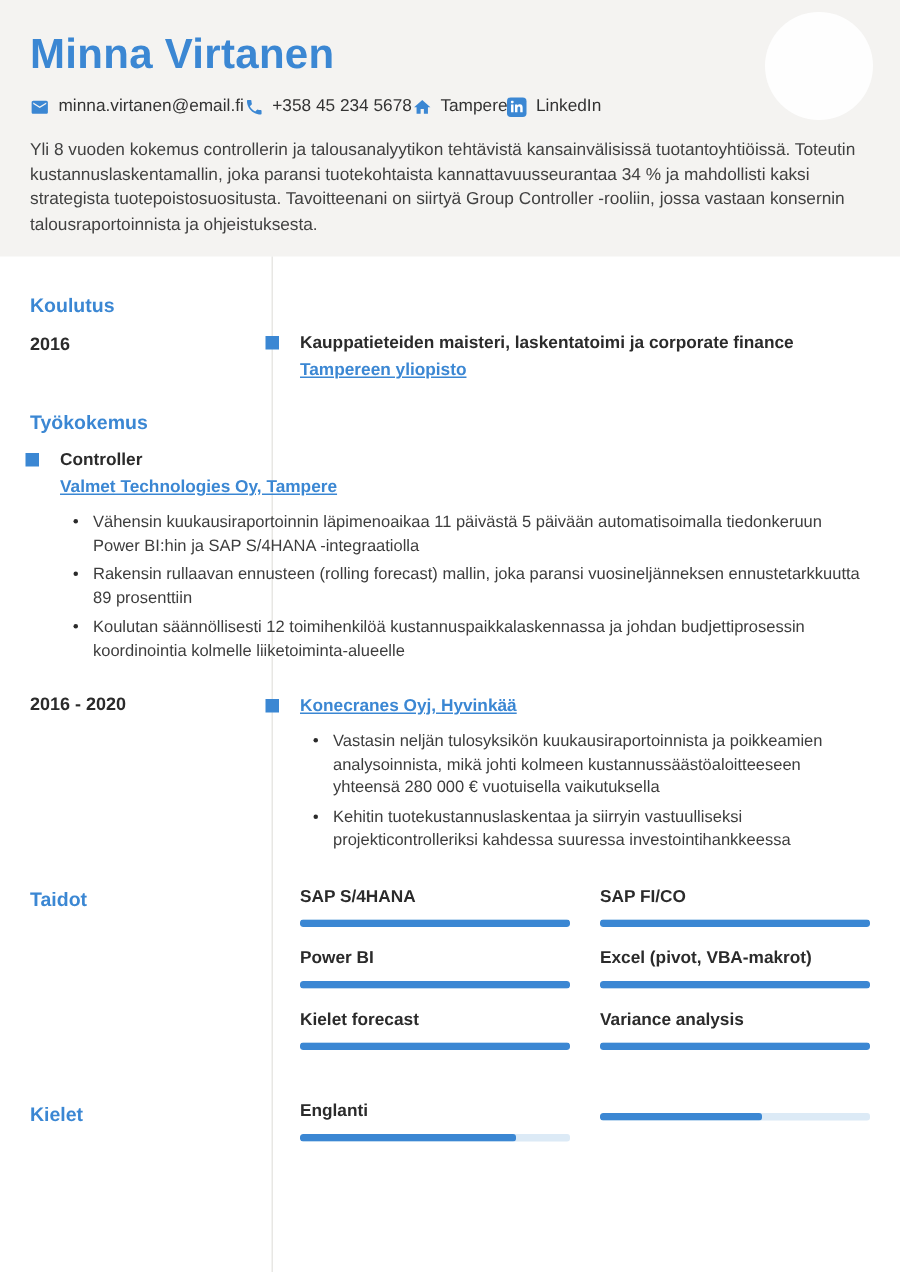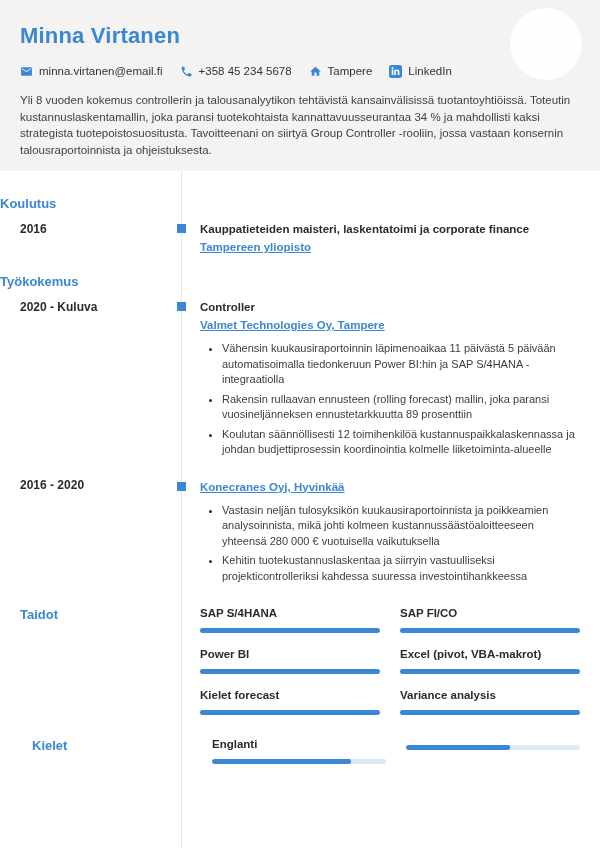--- a/index.html
+++ b/index.html
@@ -6,24 +6,24 @@
   html,body { width:600px; }
   body {
     height:848px; background:#ffffff; overflow:hidden; position:relative;
     font-family:"Liberation Sans","DejaVu Sans",sans-serif; color:#3d3d3d;
   }
   
   .header {
     background:#f4f3f1; padding:20px 20px 13px 20px; position:relative;
   }
   .name {
-    font-size:22px; line-height:32px; font-weight:bold; color:#3b87d3; letter-spacing:.2px;
+    font-size:28px; line-height:32px; font-weight:bold; color:#3b87d3; letter-spacing:.2px;
   }
   .contact-row {
-    display:flex; align-items:center; gap:17px; margin-top:12px;
+    display:flex; align-items:center; margin-top:12px;
     font-size:11.5px; color:#333; height:14px;
   }
   .contact { display:flex; align-items:center; gap:6px; cursor:pointer; }
   .ico { width:13px; height:13px; flex:none; display:block; }
   .li-icon {
     width:13px; height:13px; background:#3b87d3; border-radius:2.5px;
     display:flex; align-items:center; justify-content:center; flex:none;
   }
   .summary {
     margin-top:14px; font-size:11.5px; line-height:16.5px; color:#414141; max-width:560px;
@@ -31,21 +31,21 @@
   .avatar {
     position:absolute; top:8px; right:18px; width:72px; height:72px;
     border-radius:50%; background:#fefefe;
   }
   
   .divider {
     position:absolute; left:181px; top:171px; bottom:0; width:1px; background:#e8e7e4;
   }
   .section { margin-top:24px; }
   .sec-title { font-size:13px; font-weight:bold; color:#3b87d3; line-height:18px; }
-  .sec-title.pl { margin-bottom:8px; }
+  .sec-title.pl { padding-left:20px; margin-bottom:8px; }
   .row { display:flex; }
   .col-left { width:160px; flex:none; padding-left:20px; }
   .col-right { flex:1; padding:0 20px 0 40px; position:relative; }
   .period { font-size:12px; font-weight:bold; color:#2b2b2b; line-height:16px; }
   .entry { margin-bottom:15px; }
   .entry-head { position:relative; }
   .sq {
     position:absolute; left:-23px; top:3px; width:9px; height:9px; background:#3b87d3;
   }
   .entry-title { font-size:11.5px; font-weight:bold; color:#2b2b2b; line-height:16px; }
@@ -122,23 +122,20 @@
         </div>
       </div>
     </div>
     </div>
 </div>
 
 <div class="section" style="margin-top:18px;">
   <div class="sec-title pl">Työkokemus</div>
   <div>
       <div class="row entry">
-      <div class="col-left">
-        <div class="period">2020 - Kuluva</div>
-      </div>
       <div class="col-right">
         <div class="entry-head">
           <span class="sq"></span>
           <div class="entry-title">Controller</div>
           <div class="entry-sub">Valmet Technologies Oy, Tampere</div>
         </div>
         <ul class="bullets">
             <li>Vähensin kuukausiraportoinnin läpimenoaikaa 11 päivästä 5 päivään automatisoimalla tiedonkeruun Power BI:hin ja SAP S/4HANA -integraatiolla</li>
             <li>Rakensin rullaavan ennusteen (rolling forecast) mallin, joka paransi vuosineljänneksen ennustetarkkuutta 89 prosenttiin</li>
             <li>Koulutan säännöllisesti 12 toimihenkilöä kustannuspaikkalaskennassa ja johdan budjettiprosessin koordinointia kolmelle liiketoiminta-alueelle</li>
@@ -202,21 +199,21 @@
         <div class="meter">
         <div class="meter-label">Variance analysis</div>
         <div class="bar-track">
           <div class="bar-fill" style="width: 100%;"></div>
         </div>
       </div>
       </div>
   </div>
 </div>
 
-<div class="section row" style="margin-top:22px;padding-left:12px;">
+<div class="section row" style="margin-top:34px;">
   <div class="col-left">
     <div class="sec-title">Kielet</div>
   </div>
   <div class="col-right">
     <div class="grid">
         <div class="meter">
         <div class="meter-label">Englanti</div>
         <div class="bar-track">
           <div class="bar-fill" style="width: 80%;"></div>
         </div>

